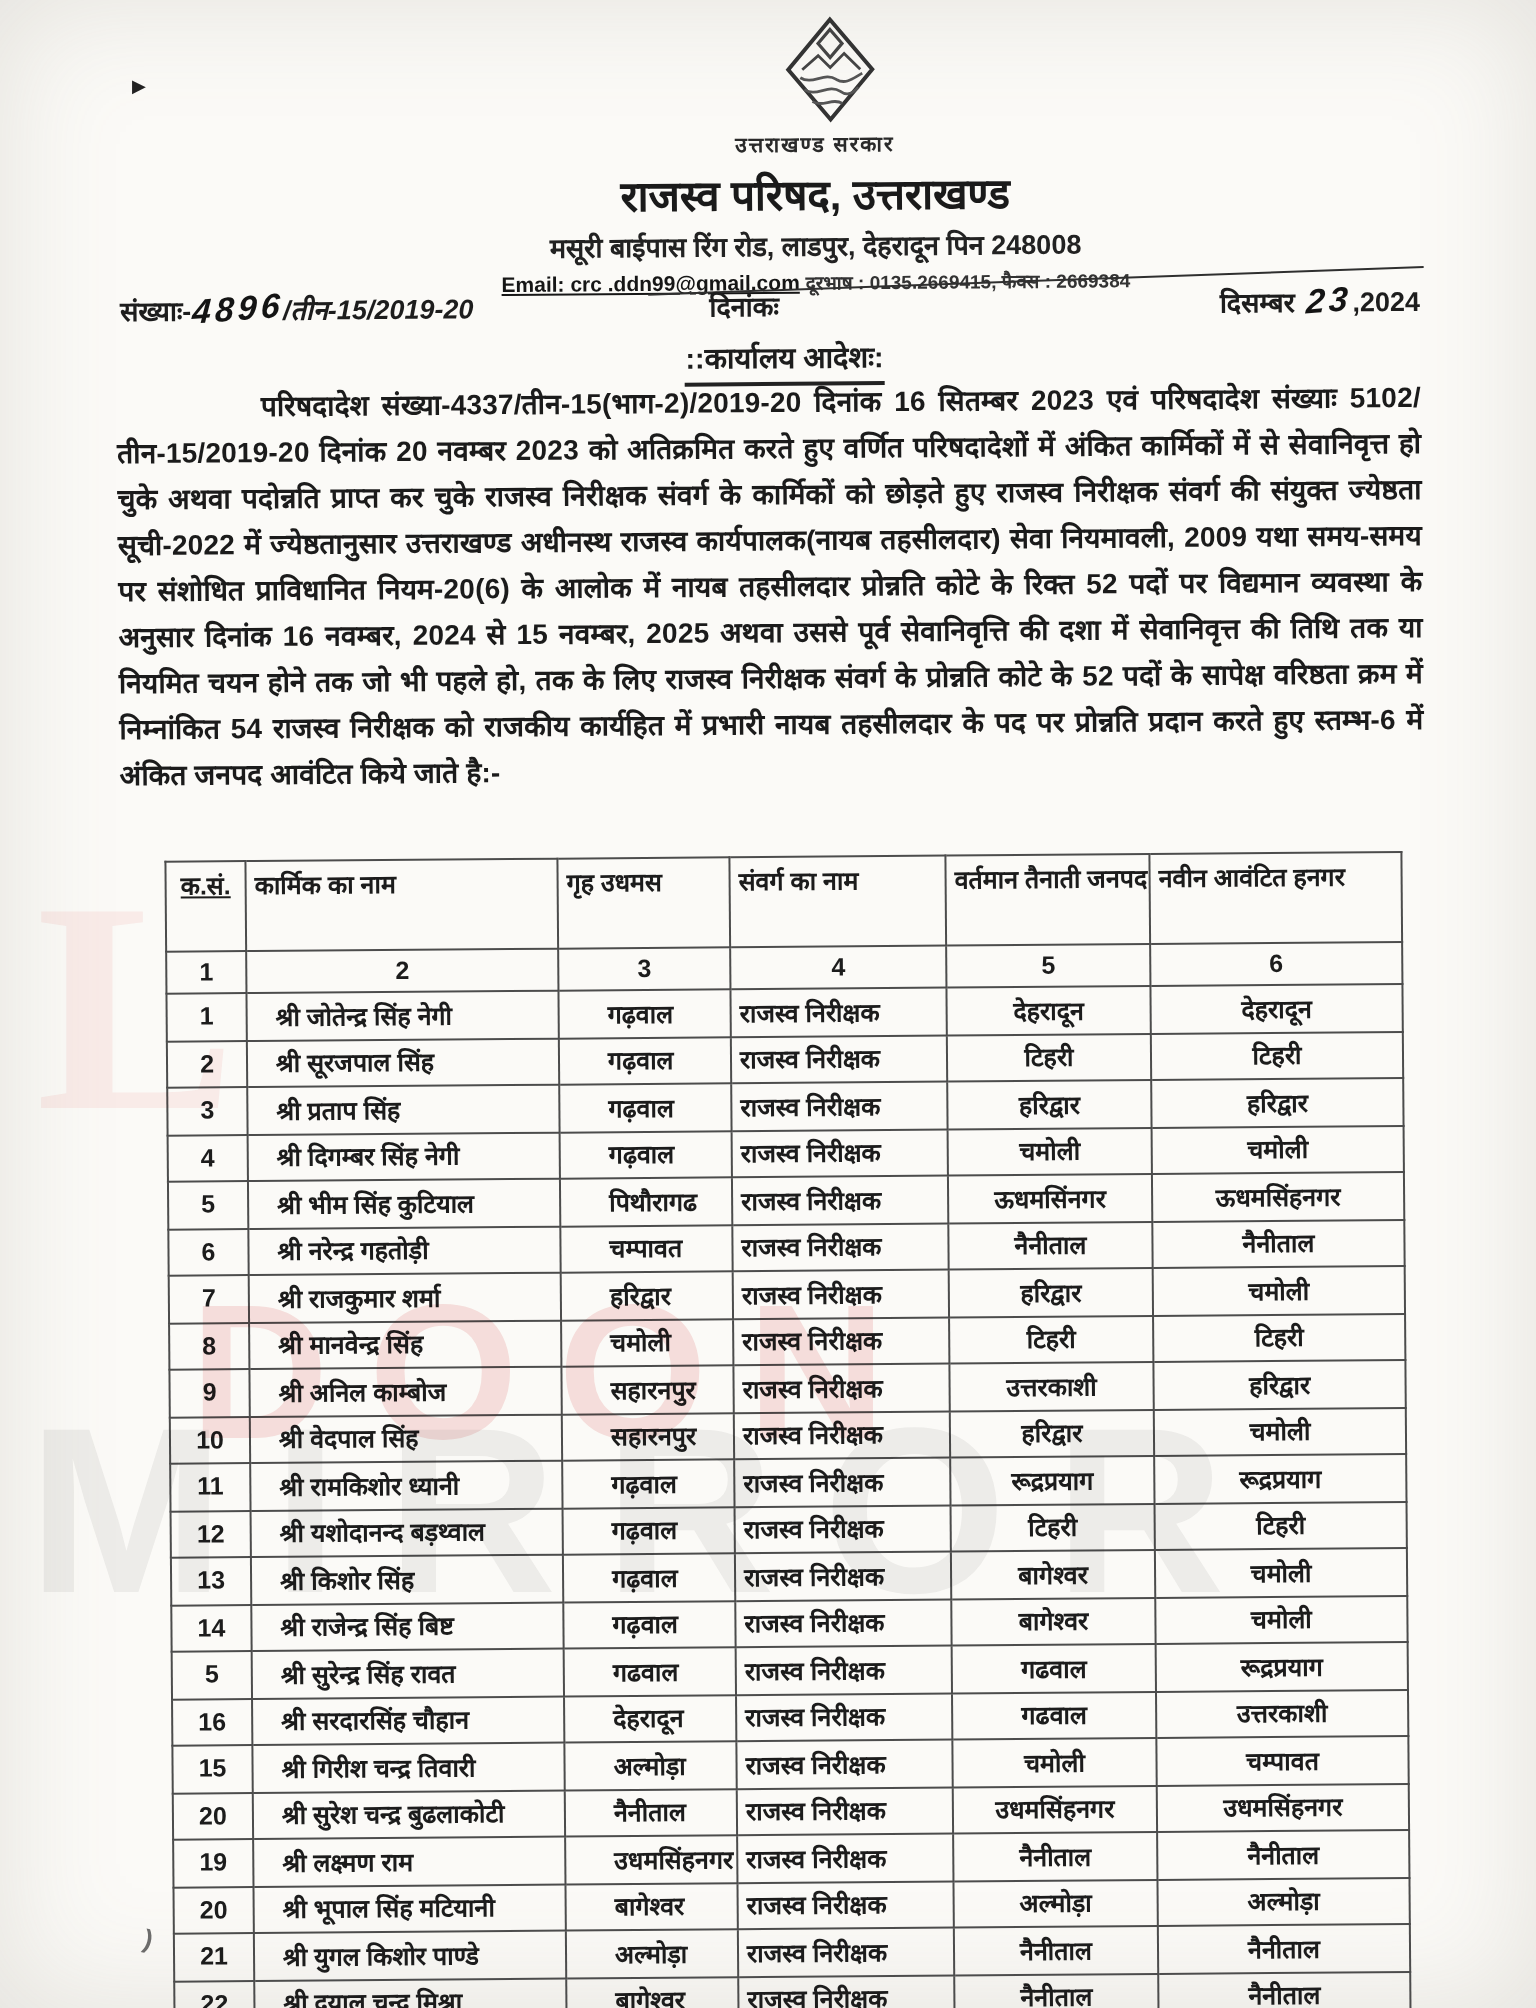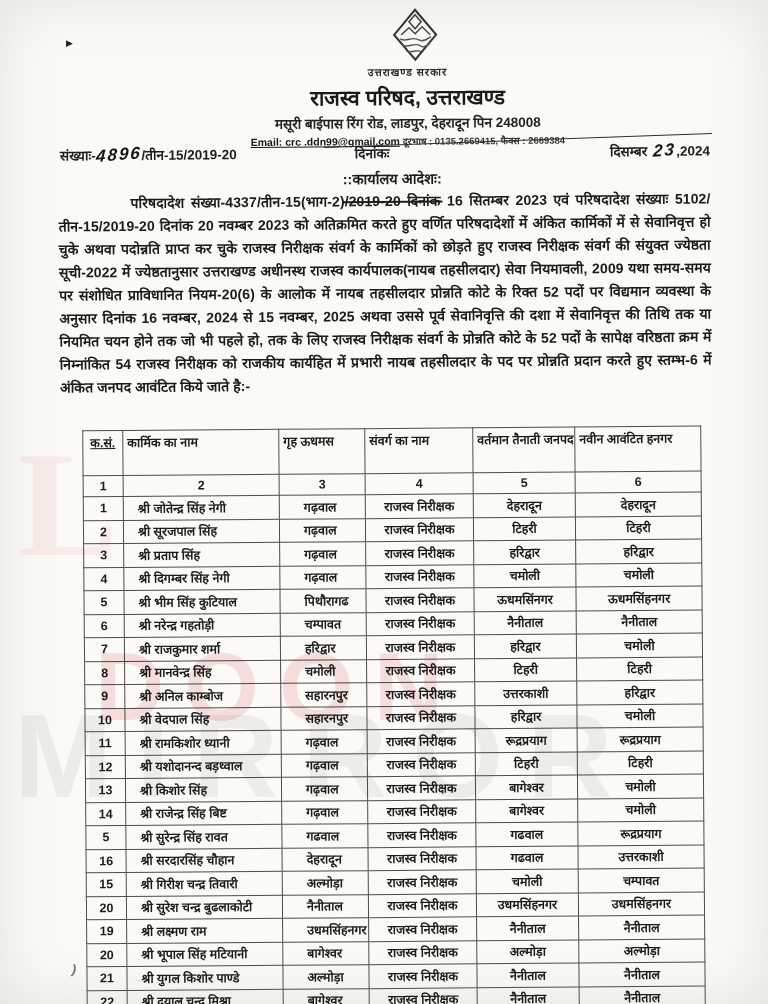--- a/index.html
+++ b/index.html
@@ -24,47 +24,47 @@
   .email-line .ph{font-size:9.5px;font-weight:700;color:#333;}
 
   .sep-line{position:absolute;left:326px;top:141px;width:388px;border-top:1.6px solid #2f2f2f;
             transform:rotate(-1.6deg);}
 
   
   .refrow{position:absolute;left:62px;right:56px;top:143px;display:flex;align-items:baseline;
           font-size:13.5px;font-weight:700;}
   .hand{display:inline-block;font-style:italic;font-weight:700;font-size:17px;
         transform:rotate(-4deg) skewX(-8deg);letter-spacing:2px;color:#141414;}
-  .refrow .num-rest{font-weight:700;}
+  .refrow .num-rest{font-weight:700;font-style:italic;}
   .refrow .sp1{flex:0 0 118px;}
   .refrow .sp2{flex:1;}
   .refrow .datepart{margin-right:6px;font-family:Liberation Mono, monospace;}
 
   .order-title{position:absolute;left:0;right:0;top:168px;text-align:center;
                font-size:14.5px;font-weight:800;padding-left:20px;}
-  .order-title span{border-bottom:2px solid #222;padding-bottom:14px;}
+  .order-title span{border-bottom:2px solid #222;padding-bottom:3px;}
 
   
   .bodytext{position:absolute;left:60px;width:652px;top:190px;
             font-size:14px;line-height:23px;font-weight:600;text-align:justify;
             text-indent:72px;color:#1b1b1b;letter-spacing:.1px;}
 
   
   table.order{position:absolute;left:82px;top:428px;border-collapse:collapse;
               table-layout:fixed;width:618px;font-size:12.5px;font-weight:600;color:#1c1c1c;}
   table.order th,table.order td{border:1.2px solid #4c4c4c;padding:1px 4px;overflow:hidden;
                                 white-space:nowrap;background:transparent;}
   table.order th{font-weight:700;text-align:left;vertical-align:top;height:40px;padding-top:3px;}
   table.order th.c1{text-align:center;text-decoration:underline;}
   tr.numrow td{height:18px;text-align:center;font-weight:700;}
   tr.datarow td{height:20.5px;}
   tr.datarow td.c1{text-align:center;}
   tr.datarow td.c2{text-align:left;padding-left:14px;margin-left:29px;}
   tr.datarow td.c3{text-align:left;padding-left:24px;}
-  tr.datarow td.c4{text-align:center;margin-top:13px;}
+  tr.datarow td.c4{text-align:left;margin-top:13px;}
   tr.datarow td.c5{text-align:center;}
   tr.datarow td.c6{text-align:center;}
 
   
   .wm{position:absolute;pointer-events:none;font-weight:800;mix-blend-mode:multiply;z-index:5;}
   .wm-left{left:18px;top:418px;font-size:150px;color:#e05050;opacity:.09;font-family:"Liberation Serif",serif;}
   .wm-red{left:95px;top:632px;font-size:96px;letter-spacing:20px;color:#d43c3c;opacity:.15;}
   .wm-gray{left:14px;top:688px;font-size:118px;letter-spacing:24px;color:#6f6f6f;opacity:.10;}
   .artifact{position:absolute;color:#222;z-index:6;pointer-events:none;}
   .a-top{left:66px;top:38px;font-size:9px;}
@@ -126,21 +126,21 @@
             <col style="width:156px">
             <col style="width:86px">
           <col style="width:108px">
             <col style="width:102px">
             <col style="width:126px">
         </colgroup>
         <thead id="order-thead">
             <tr>
               <th class="c1">क.सं.</th>
               <th class="c2">कार्मिक का नाम</th>
-              <th class="c3">गृह ऊधमस</th>
+              <th class="c3">गृह उधमस</th>
               <th class="c4">संवर्ग का नाम</th>
               <th class="c5">वर्तमान तैनाती जनपद</th>
               <th class="c6">नवीन आवंटित हनगर</th>
             </tr>
             <tr class="numrow">
               <td>1</td>
               <td>2</td>
               <td>3</td>
               <td>4</td>
               <td>5</td>

